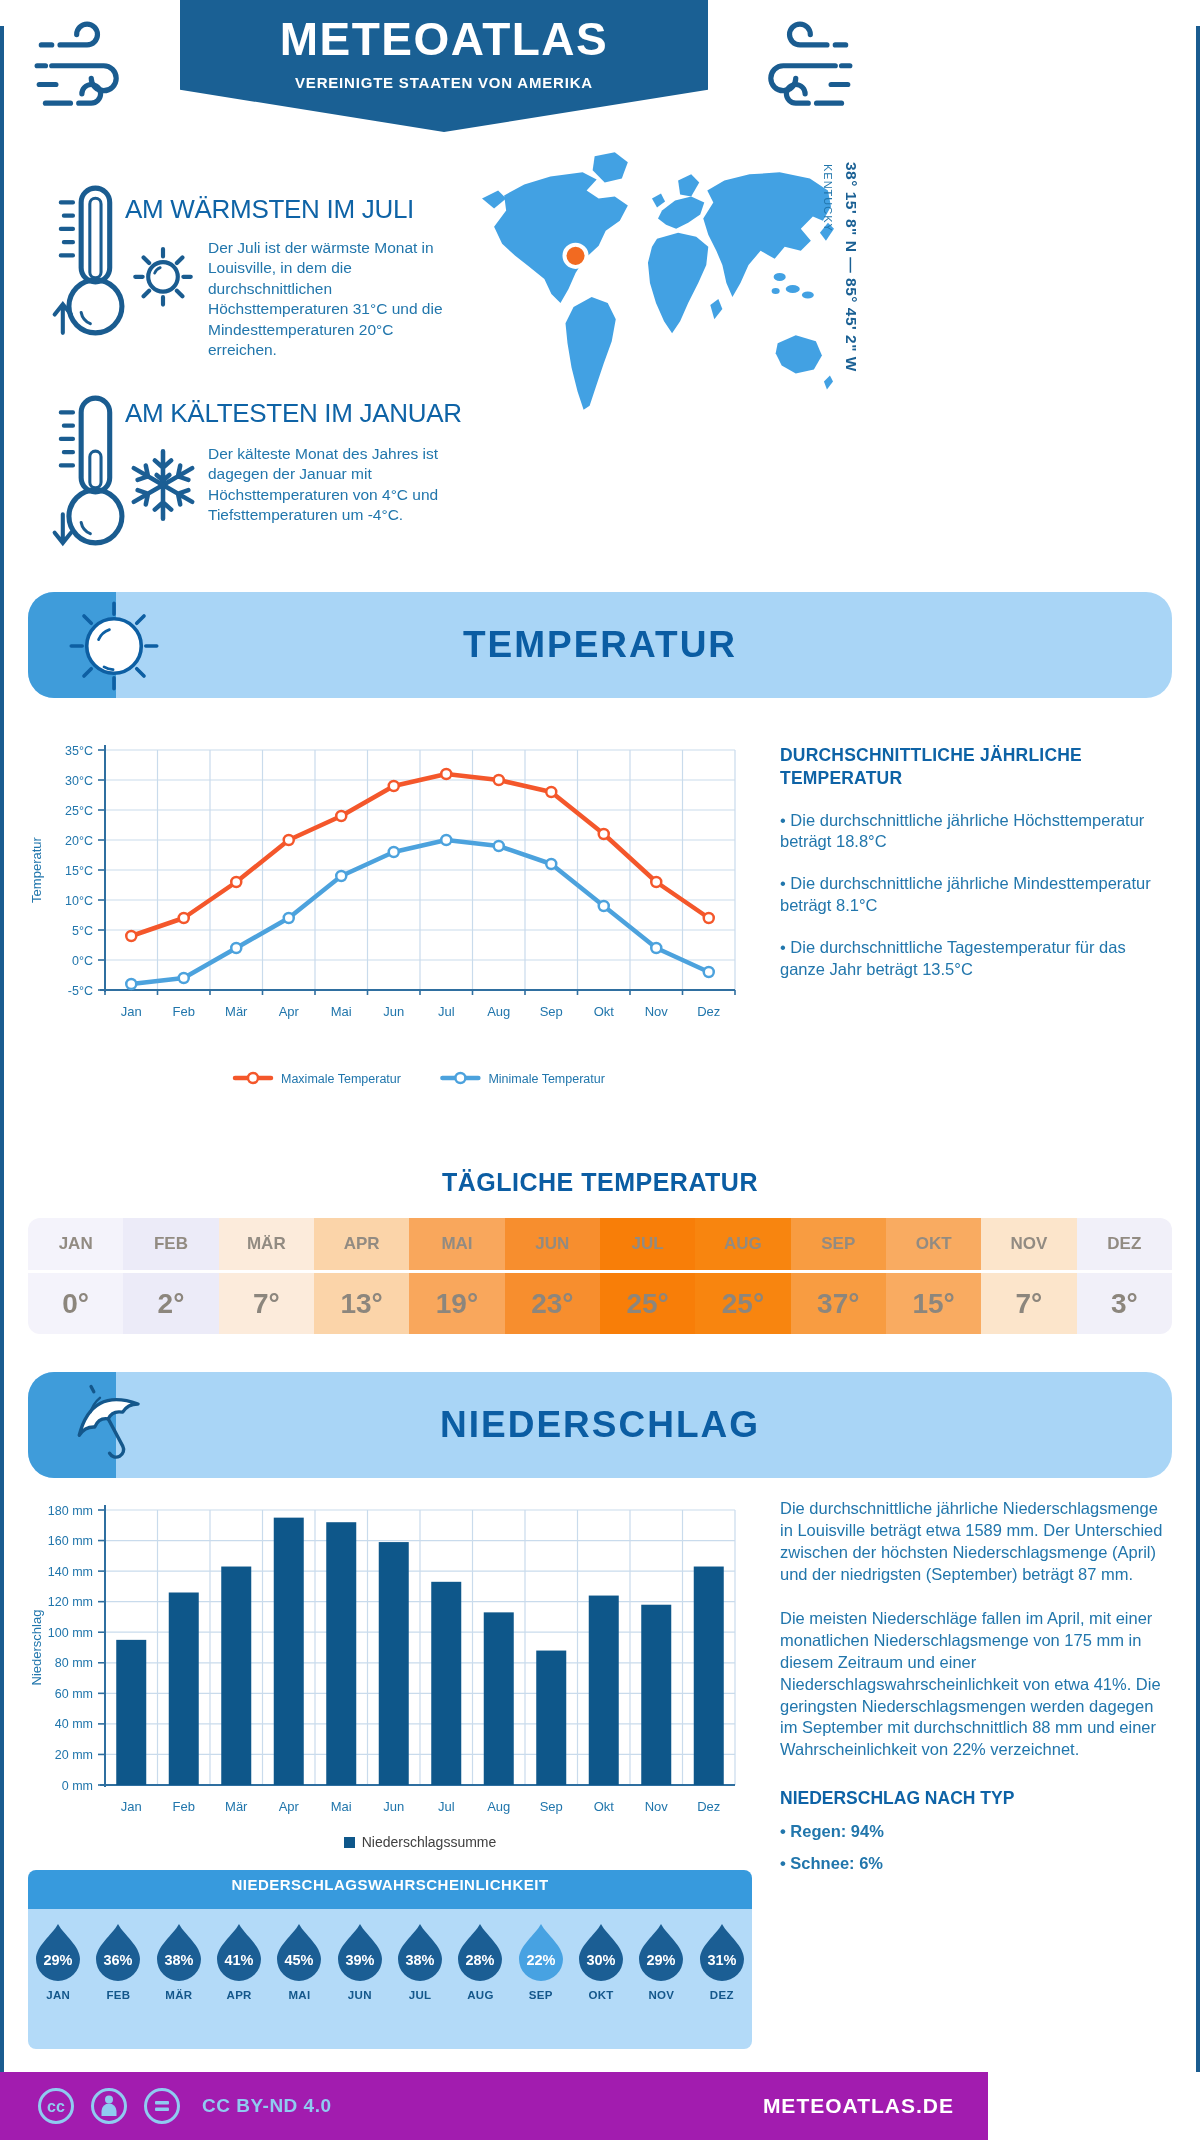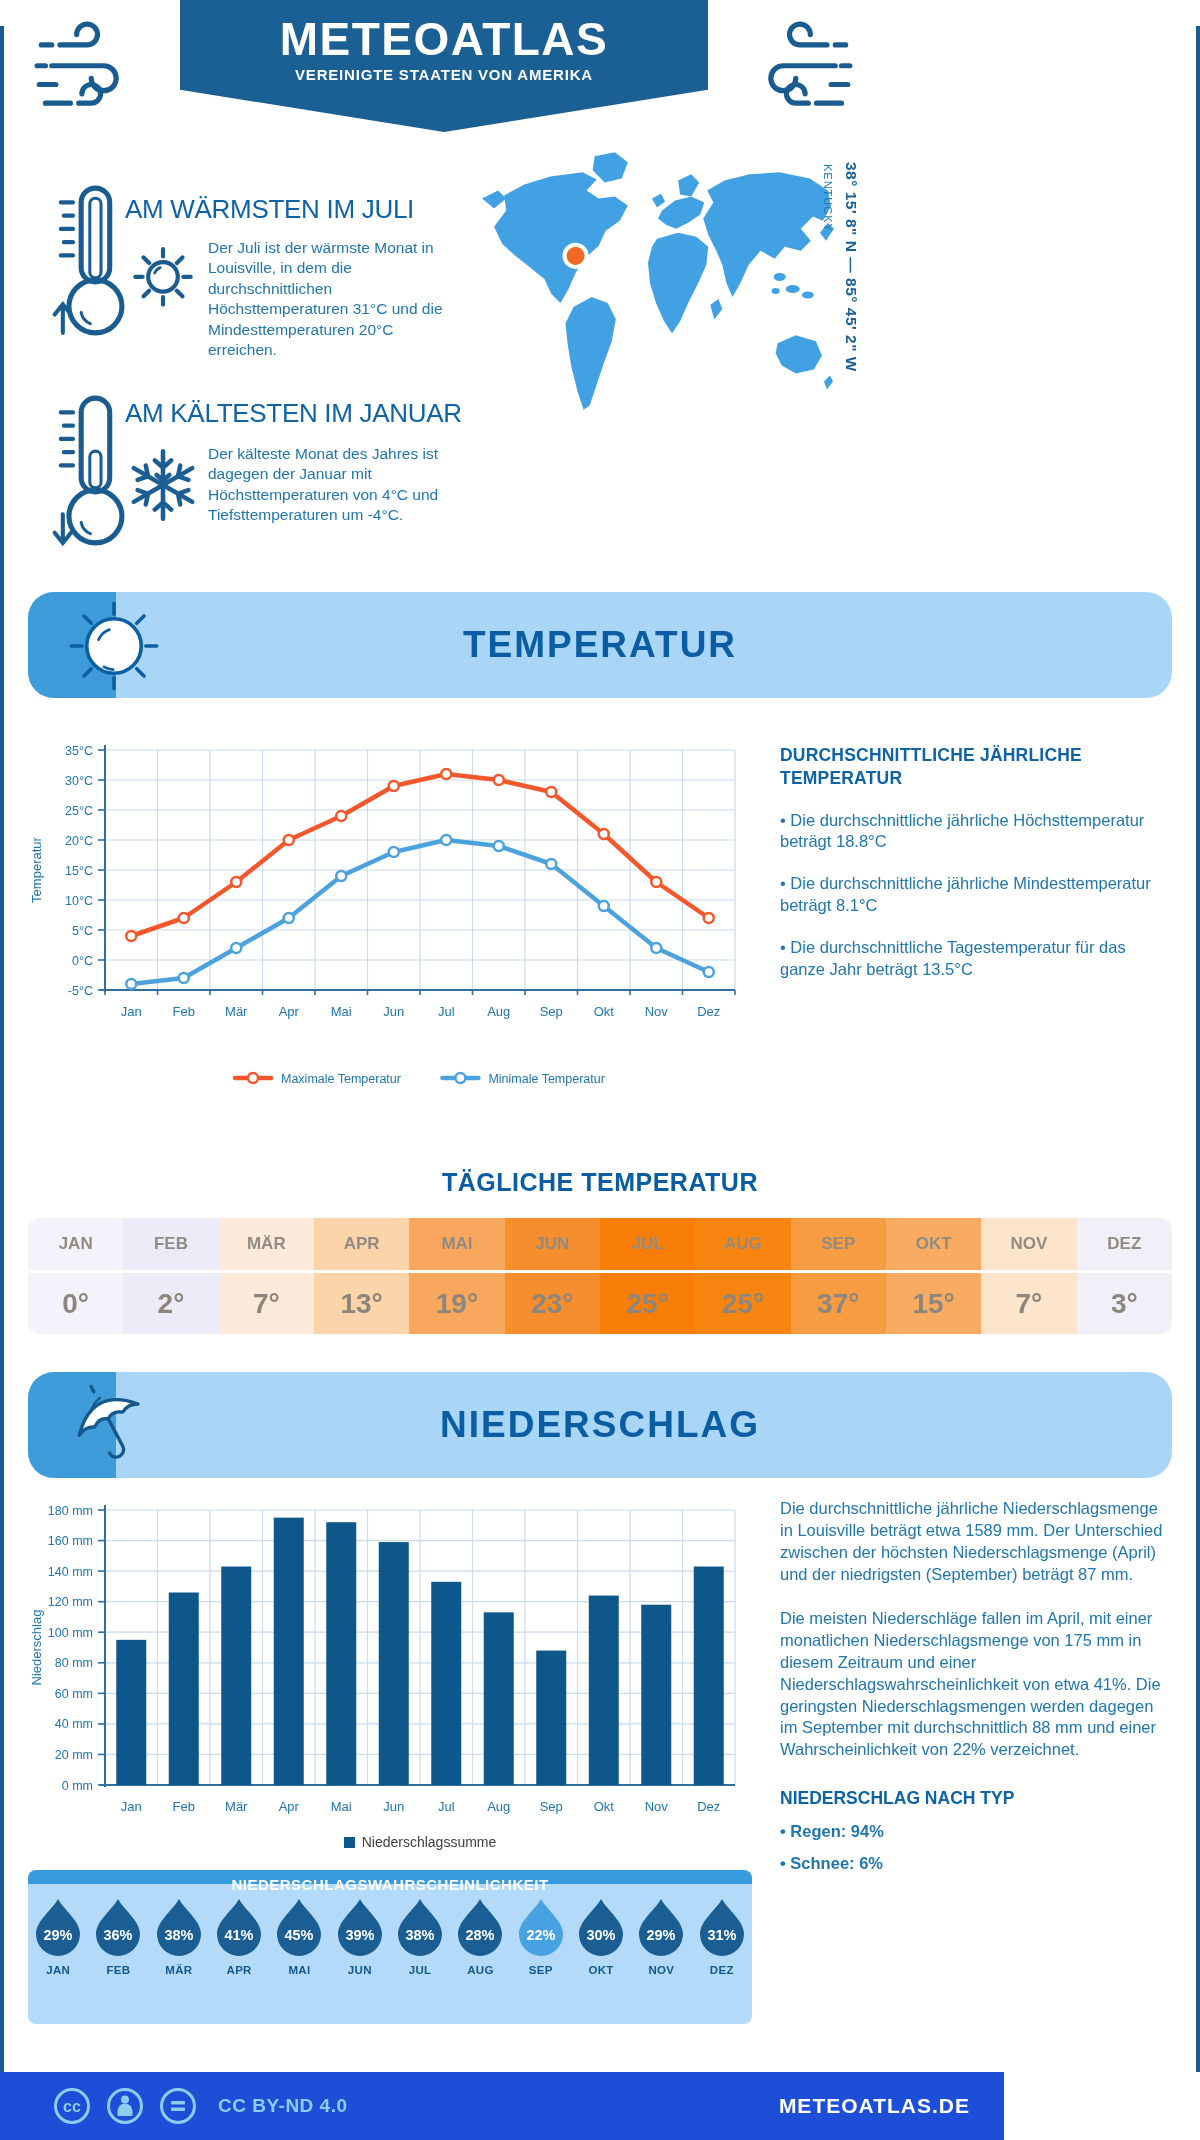--- a/index.html
+++ b/index.html
@@ -5,21 +5,21 @@
   html,body{margin:0;padding:0;background:#fff;}
   .page{position:relative;width:1200px;height:2140px;background:#fff;overflow:hidden;
         font-family:"Liberation Sans",sans-serif;}
   .side-border{position:absolute;top:26px;bottom:68px;width:4px;background:#1A5C90;}
   .side-border.left{left:0;} .side-border.right{right:0;}
 
   
   .title-banner{position:absolute;left:180px;top:0;width:528px;height:132px;background:#1A6094;
     clip-path:polygon(0 0,100% 0,100% 68%,50% 100%,0 68%);text-align:center;color:#fff;}
   .title-city{margin-top:12px;font-size:46px;font-weight:bold;letter-spacing:1.5px;}
-  .title-country{margin-top:0;font-size:15px;letter-spacing:.8px;font-weight:bold;}
+  .title-country{margin-top:8px;font-size:15px;letter-spacing:.8px;font-weight:bold;}
   .wind{position:absolute;top:20px;width:104px;height:104px;}
   .wind.left{left:33px;} .wind.right{left:750px;transform:scaleX(-1);}
 
   
   .sec-head{position:absolute;left:125px;font-size:26px;font-weight:normal;color:#0E63A6;letter-spacing:-.3px;}
   .sec-text{position:absolute;left:208px;width:248px;font-size:15.5px;line-height:1.32;color:#2176AC;}
   .icon-abs{position:absolute;}
 
   
   .map-box{position:absolute;left:478px;top:148px;width:358px;height:278px;}
@@ -54,30 +54,30 @@
   .tcol .m{height:52px;line-height:52px;text-align:center;font-size:17px;font-weight:bold;color:#928B82;
      border-bottom:3px solid #fff;}
   .tcol .v{flex:1;line-height:61px;text-align:center;font-size:28px;font-weight:bold;color:#8C867D;}
 
   .bar-legend{position:absolute;left:25px;top:1833px;width:720px;text-align:center;padding-left:70px;box-sizing:border-box;}
   .bar-legend .sw{display:inline-block;width:11px;height:11px;background:#0E578A;margin-right:7px;vertical-align:-1px;}
   .bar-legend .lbl{font-size:14px;color:#404040;margin-top:9px;}
 
   
   .prob{position:absolute;left:28px;top:1870px;width:724px;}
-  .prob-head{height:14px;line-height:30px;background:#379ADD;border-radius:8px 8px 0 0;text-align:center;
+  .prob-head{height:39px;line-height:30px;background:#379ADD;border-radius:8px 8px 0 0;text-align:center;
      color:#fff;font-size:15px;font-weight:bold;letter-spacing:.5px;}
   .prob-panel{background:#B3DAF8;border-radius:0 0 8px 8px;height:140px;padding:13px 0 0;box-sizing:border-box;
      display:flex;justify-content:space-around;}
   .drop-item{width:56px;text-align:center;}
   .drop-item .dm{margin-top:3px;font-size:11.5px;font-weight:bold;color:#14578B;letter-spacing:.3px;}
 
   
-  .footer{position:absolute;left:0;top:2072px;width:988px;height:68px;background:#1d4ed8;
-     display:flex;align-items:center;padding-left:16px;}
+  .footer{position:absolute;left:0;top:2072px;width:988px;height:68px;background:#a21caf;
+     display:flex;align-items:center;}
   .cc-icons{display:flex;gap:13px;margin-left:36px;}
   .license{margin-left:20px;font-size:19px;font-weight:bold;color:#8FCBF0;letter-spacing:.5px;}
   .spacer{flex:1;}
   .site{margin-right:34px;font-size:21px;font-weight:bold;color:#fff;letter-spacing:1px;}
 </style>
 </head>
 <body>
 
 <div class="page">
   <div class="side-border left"></div>

